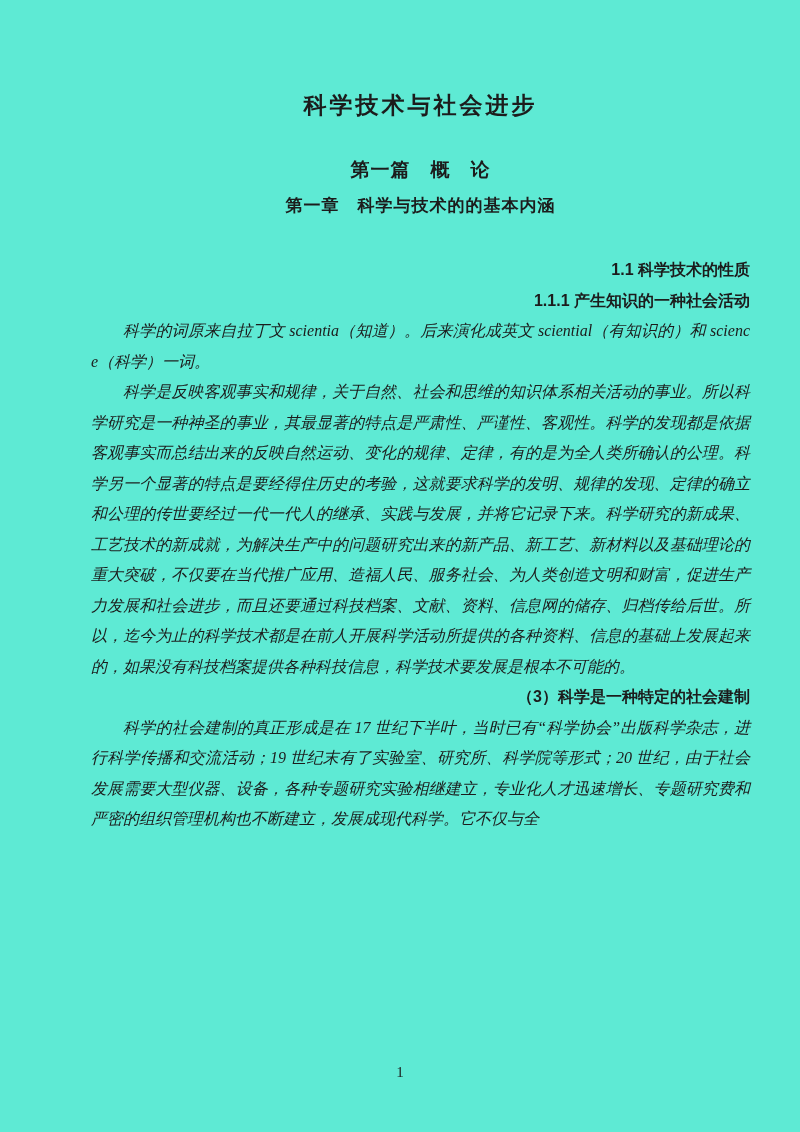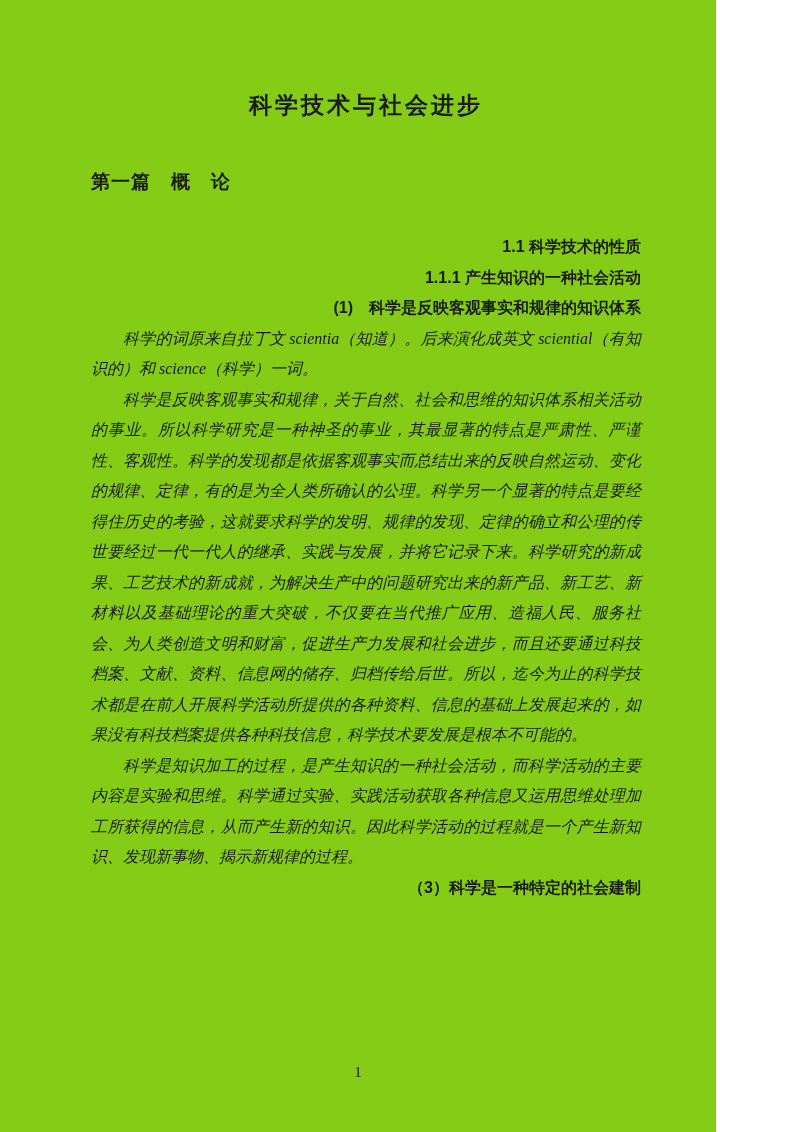--- a/index.html
+++ b/index.html
@@ -2,45 +2,46 @@
 <html><head>
 <meta charset="utf-8">
 <style>
   html, body {
     margin: 0;
     padding: 0;
     background: #ffffff;
   }
   .page {
     position: relative;
-    width: 716px;
+    width: 800px;
     height: 1132px;
-    background: #84cc16;
+    background: #5eead4;
     box-sizing: border-box;
-    padding: 88px 75px 0 91px;
+    padding: 88px 50px 0 91px;
     overflow: hidden;
     color: #1c1c1c;
     font-family: "Liberation Serif", "DejaVu Serif", serif;
   }
   .doc-title {
     font-family: "Liberation Sans", "DejaVu Sans", sans-serif;
     font-weight: bold;
     font-size: 23px;
     line-height: 34px;
     letter-spacing: 3px;
     text-align: center;
     white-space: nowrap;
   }
   .part-heading {
     font-family: "Liberation Sans", "DejaVu Sans", sans-serif;
     font-weight: bold;
     font-size: 19px;
     line-height: 28px;
     letter-spacing: 1px;
-    margin-top: 46px;
+    text-align: center;
+    margin-top: 34px;
     white-space: nowrap;
   }
   .chapter-heading {
     font-family: "Liberation Sans", "DejaVu Sans", sans-serif;
     font-weight: bold;
     font-size: 17px;
     line-height: 26px;
     letter-spacing: 1px;
     text-align: center;
     margin-top: 9px;
@@ -78,26 +79,26 @@
     line-height: 20px;
     color: #1c1c1c;
   }
 </style>
 </head>
 <body>
 
 <div class="page">
   <div class="doc-title">科学技术与社会进步</div>
   <div class="part-heading">第一篇　概　论</div>
+  <div class="chapter-heading">第一章　科学与技术的的基本内涵</div>
 
   <div class="section-heading first">1.1 科学技术的性质</div>
   <div class="sub-heading">1.1.1 产生知识的一种社会活动</div>
 
-  <div class="point-heading">(1)　科学是反映客观事实和规律的知识体系</div>
   <p class="body-para">科学的词原来自拉丁文 scientia（知道）。后来演化成英文 sciential（有知识的）和 science（科学）一词。</p>
   <p class="body-para">科学是反映客观事实和规律，关于自然、社会和思维的知识体系相关活动的事业。所以科学研究是一种神圣的事业，其最显著的特点是严肃性、严谨性、客观性。科学的发现都是依据客观事实而总结出来的反映自然运动、变化的规律、定律，有的是为全人类所确认的公理。科学另一个显著的特点是要经得住历史的考验，这就要求科学的发明、规律的发现、定律的确立和公理的传世要经过一代一代人的继承、实践与发展，并将它记录下来。科学研究的新成果、工艺技术的新成就，为解决生产中的问题研究出来的新产品、新工艺、新材料以及基础理论的重大突破，不仅要在当代推广应用、造福人民、服务社会、为人类创造文明和财富，促进生产力发展和社会进步，而且还要通过科技档案、文献、资料、信息网的储存、归档传给后世。所以，迄今为止的科学技术都是在前人开展科学活动所提供的各种资料、信息的基础上发展起来的，如果没有科技档案提供各种科技信息，科学技术要发展是根本不可能的。</p>
 
-  <p class="body-para">科学是知识加工的过程，是产生知识的一种社会活动，而科学活动的主要内容是实验和思维。科学通过实验、实践活动获取各种信息又运用思维处理加工所获得的信息，从而产生新的知识。因此科学活动的过程就是一个产生新知识、发现新事物、揭示新规律的过程。</p>
 
   <div class="point-heading">（3）科学是一种特定的社会建制</div>
+  <p class="body-para">科学的社会建制的真正形成是在 17 世纪下半叶，当时已有“科学协会”出版科学杂志，进行科学传播和交流活动；19 世纪末有了实验室、研究所、科学院等形式；20 世纪，由于社会发展需要大型仪器、设备，各种专题研究实验相继建立，专业化人才迅速增长、专题研究费和严密的组织管理机构也不断建立，发展成现代科学。它不仅与全</p>
 
   <div class="page-number">1</div>
 </div>
 
 </body></html>

